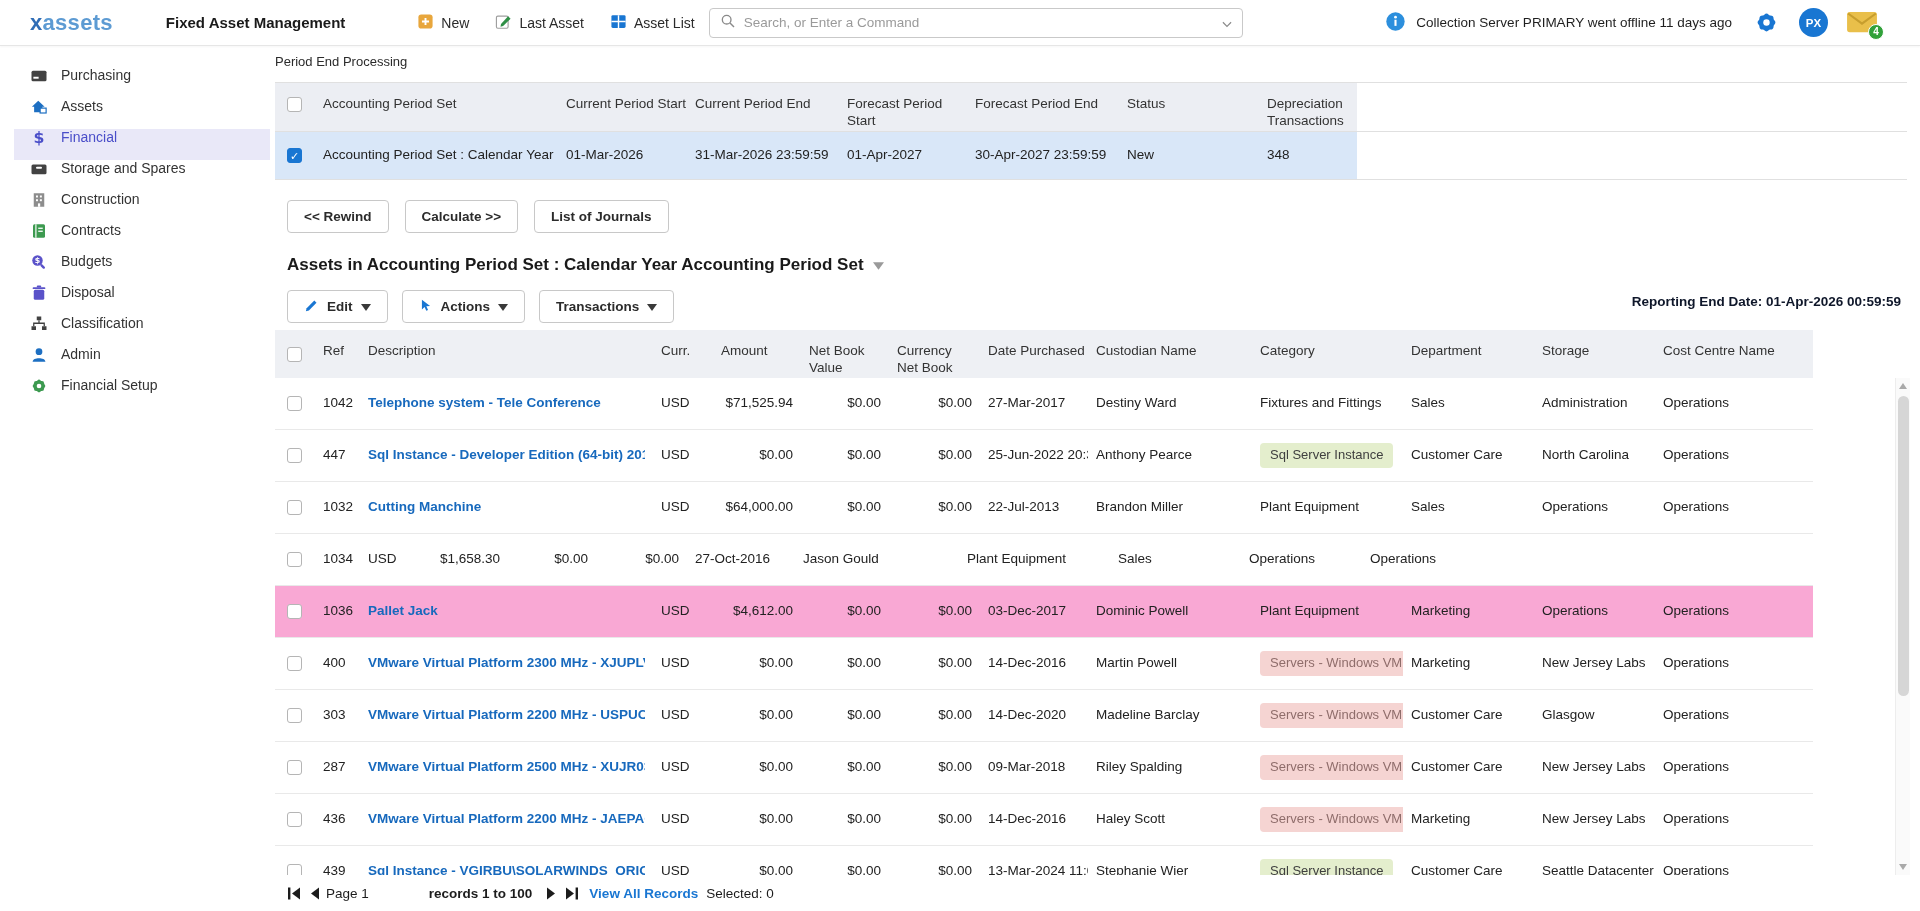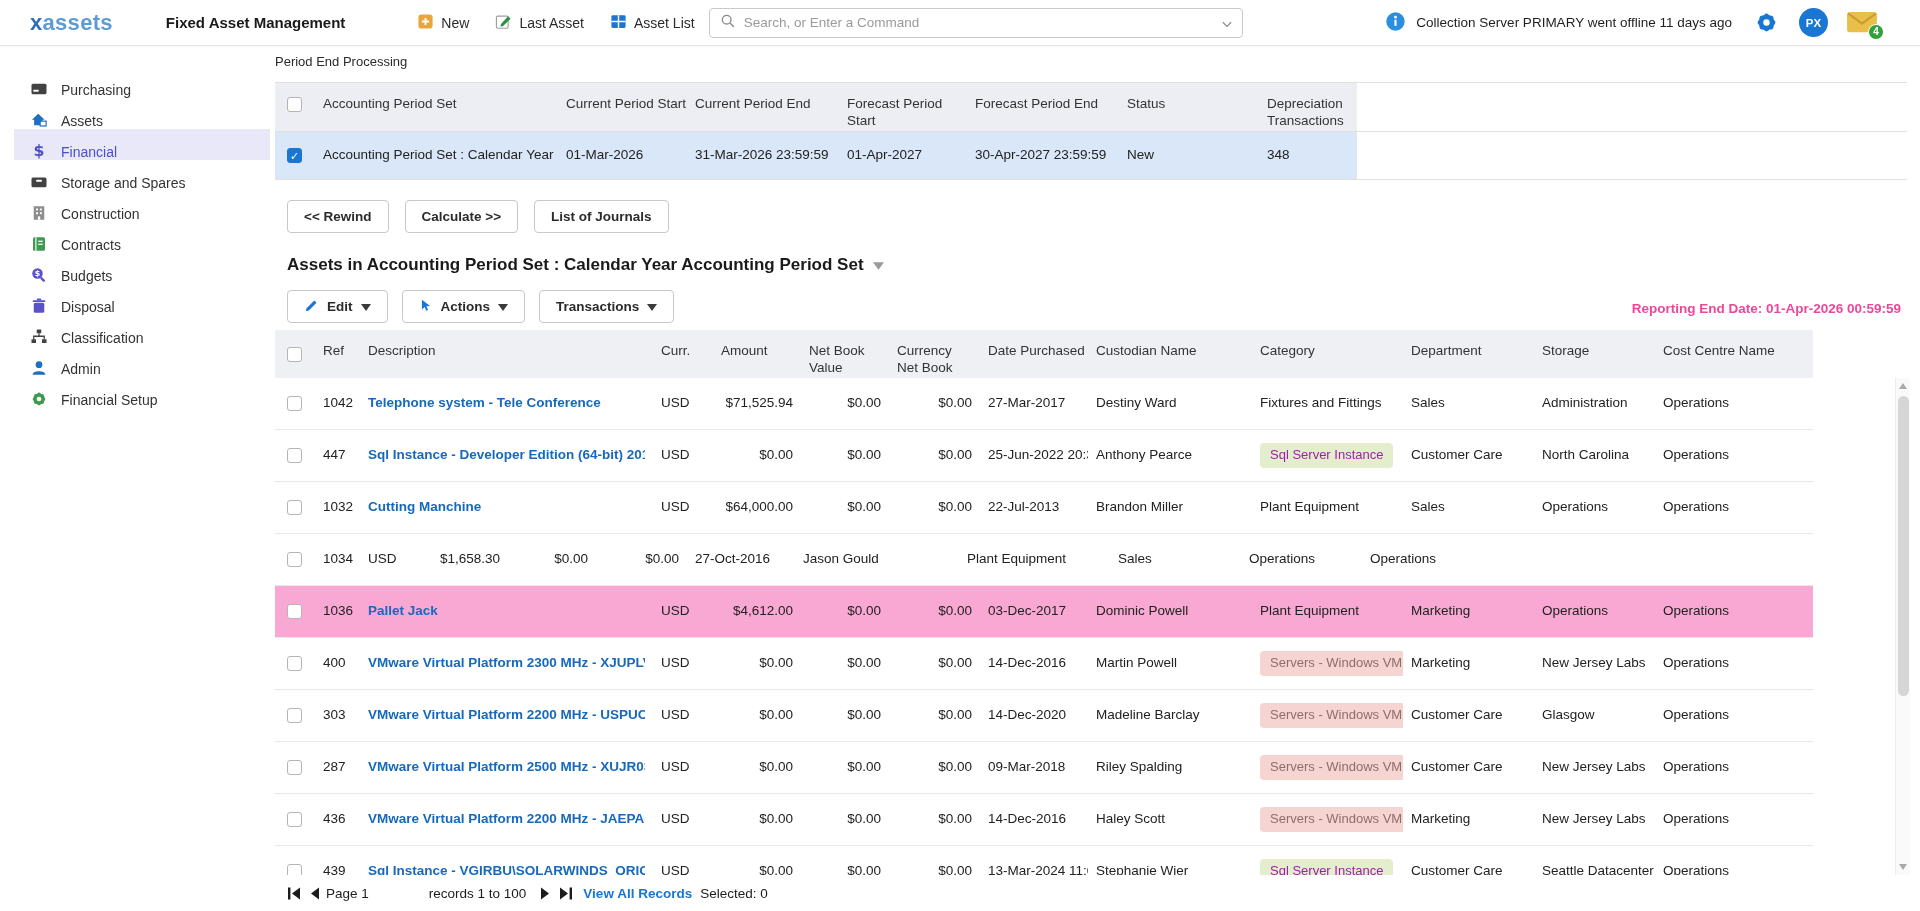--- a/index.html
+++ b/index.html
@@ -27,21 +27,21 @@
   .gear-btn { margin-left:22px; cursor:pointer; display:flex; }
   .avatar { margin-left:20px; width:29px; height:29px; border-radius:50%; background:#1976d2; color:#fff;
             font-size:11.5px; font-weight:bold; display:flex; align-items:center; justify-content:center; cursor:pointer; }
   .mail { margin-left:18px; position:relative; cursor:pointer; width:34px; height:28px; }
   .mail-badge { position:absolute; right:-4px; bottom:-3px; width:16px; height:16px; border-radius:50%;
                 background:#31a13a; color:#fff; font-size:10px; font-weight:bold;
                 display:flex; align-items:center; justify-content:center; border:1px solid #fff; }
 
   
   .sidebar { position:absolute; left:0; top:46px; width:270px; bottom:0; background:#fff; padding-top:21px; }
-  .side-item { height:31px; margin-left:14px; display:flex; align-items:flex-end; padding-left:16px;
+  .side-item { height:31px; margin-left:14px; display:flex; align-items:flex-start; padding-left:16px;
                font-size:14px; color:#333; cursor:pointer; }
   .side-item .sicon { width:18px; height:18px; display:flex; align-items:center; justify-content:center; }
   .side-item .slabel { margin-left:13px; }
   .side-item.selected { background:#e9e8f8; }
   .side-item.selected .slabel { color:#4a4ec9; }
 
   
   .main { position:absolute; left:270px; top:46px; right:0; bottom:0; background:#fff; }
   .section-label { position:absolute; left:5px; top:8px; font-size:13px; color:#2b2b2b; }
 
@@ -62,48 +62,48 @@
   .cb.checked { background:#1976d2; border-color:#1976d2; color:#fff; font-size:11px; line-height:14px; text-align:center; }
 
   .pep-buttons { position:absolute; left:5px; top:154px; display:flex; gap:16px; padding-left:12px; }
   .btn { height:33px; background:#fff; border:1px solid #c8c8c8; border-radius:4px; padding:0 16px;
          font-size:13.5px; font-weight:bold; color:#2b2b2b; display:flex; align-items:center; gap:8px; cursor:pointer;
          font-family:"Liberation Sans","DejaVu Sans",sans-serif; }
 
   .assets-heading { position:absolute; left:5px; top:209px; padding-left:12px; font-size:17px; font-weight:bold;
                     color:#1a1a1a; display:flex; align-items:center; gap:9px; }
   .toolbar { position:absolute; left:5px; top:244px; display:flex; gap:14px; padding-left:12px; }
-  .reporting-date { position:absolute; right:19px; top:255px; font-size:13.5px; font-weight:bold; color:#ec4899; }
+  .reporting-date { position:absolute; right:19px; top:248px; font-size:13.5px; font-weight:bold; color:#0f172a; }
 
   .asset-head { position:absolute; left:5px; top:284px; width:1538px; height:48px; background:#eef0f4;
                 display:flex; padding-left:12px; }
   .acell { padding:13px 8px 0 8px; font-size:13.5px; color:#333; line-height:1.25; overflow:hidden; }
   .asset-rows { position:absolute; left:5px; top:332px; width:1538px; height:497px; overflow:hidden; }
   .arow { width:1538px; height:52px; display:flex; padding-left:12px; border-bottom:1px solid #e9e9e9; background:#fff; }
   .arow.hl { background:#f9a8d4; }
   .arow .acell { padding-top:0; display:flex; align-items:center; color:#222; white-space:nowrap; }
   .acell.r { justify-content:flex-end; text-align:right; }
   .alink { color:#1769bd; font-weight:bold; text-decoration:none; cursor:pointer; overflow:hidden; white-space:nowrap; }
   .badge { display:inline-block; padding:4px 10px; border-radius:4px; font-size:13px; white-space:nowrap; }
-  .badge.green { background:#e4eecd; color:#a21caf; }
+  .badge.green { background:#e4eecd; color:#404040; }
   .badge.pink  { background:#f5d4d2; color:#8f6d6b; }
 
   .vscroll { position:absolute; left:1625px; top:332px; width:15px; height:497px; background:#fafafa;
              border-left:1px solid #ededed; }
   .vs-up, .vs-down { position:absolute; left:3px; width:0; height:0; }
   .vs-up { top:5px; border-left:4.5px solid transparent; border-right:4.5px solid transparent; border-bottom:6px solid #a9a9a9; }
   .vs-down { bottom:5px; border-left:4.5px solid transparent; border-right:4.5px solid transparent; border-top:6px solid #a9a9a9; }
   .vs-thumb { position:absolute; left:2px; top:18px; width:11px; height:300px; background:#d6d6d6; border-radius:6px; }
 
   .pager { position:absolute; left:5px; top:829px; width:1640px; height:36px; background:#fff;
            display:flex; align-items:center; padding-left:12px; font-size:13.5px; color:#1c1c1c; }
   .pager .pico { display:flex; align-items:center; cursor:pointer; }
   .pager .gap-s { margin-left:8px; } .pager .gap-m { margin-left:14px; }
   .page-text { margin-left:6px; }
-  .records-text { margin-left:60px; }
+  .records-text { margin-left:60px;font-weight:bold; }
   .view-all { margin-left:10px; color:#1976d2; font-weight:bold; cursor:pointer; }
   .selected-text { margin-left:8px; }
 </style>
 </head>
 <body>
 
 <div class="app">
 
   <header class="topbar">
     <div class="logo"><span class="lx">x</span><span class="lrest">assets</span></div>

